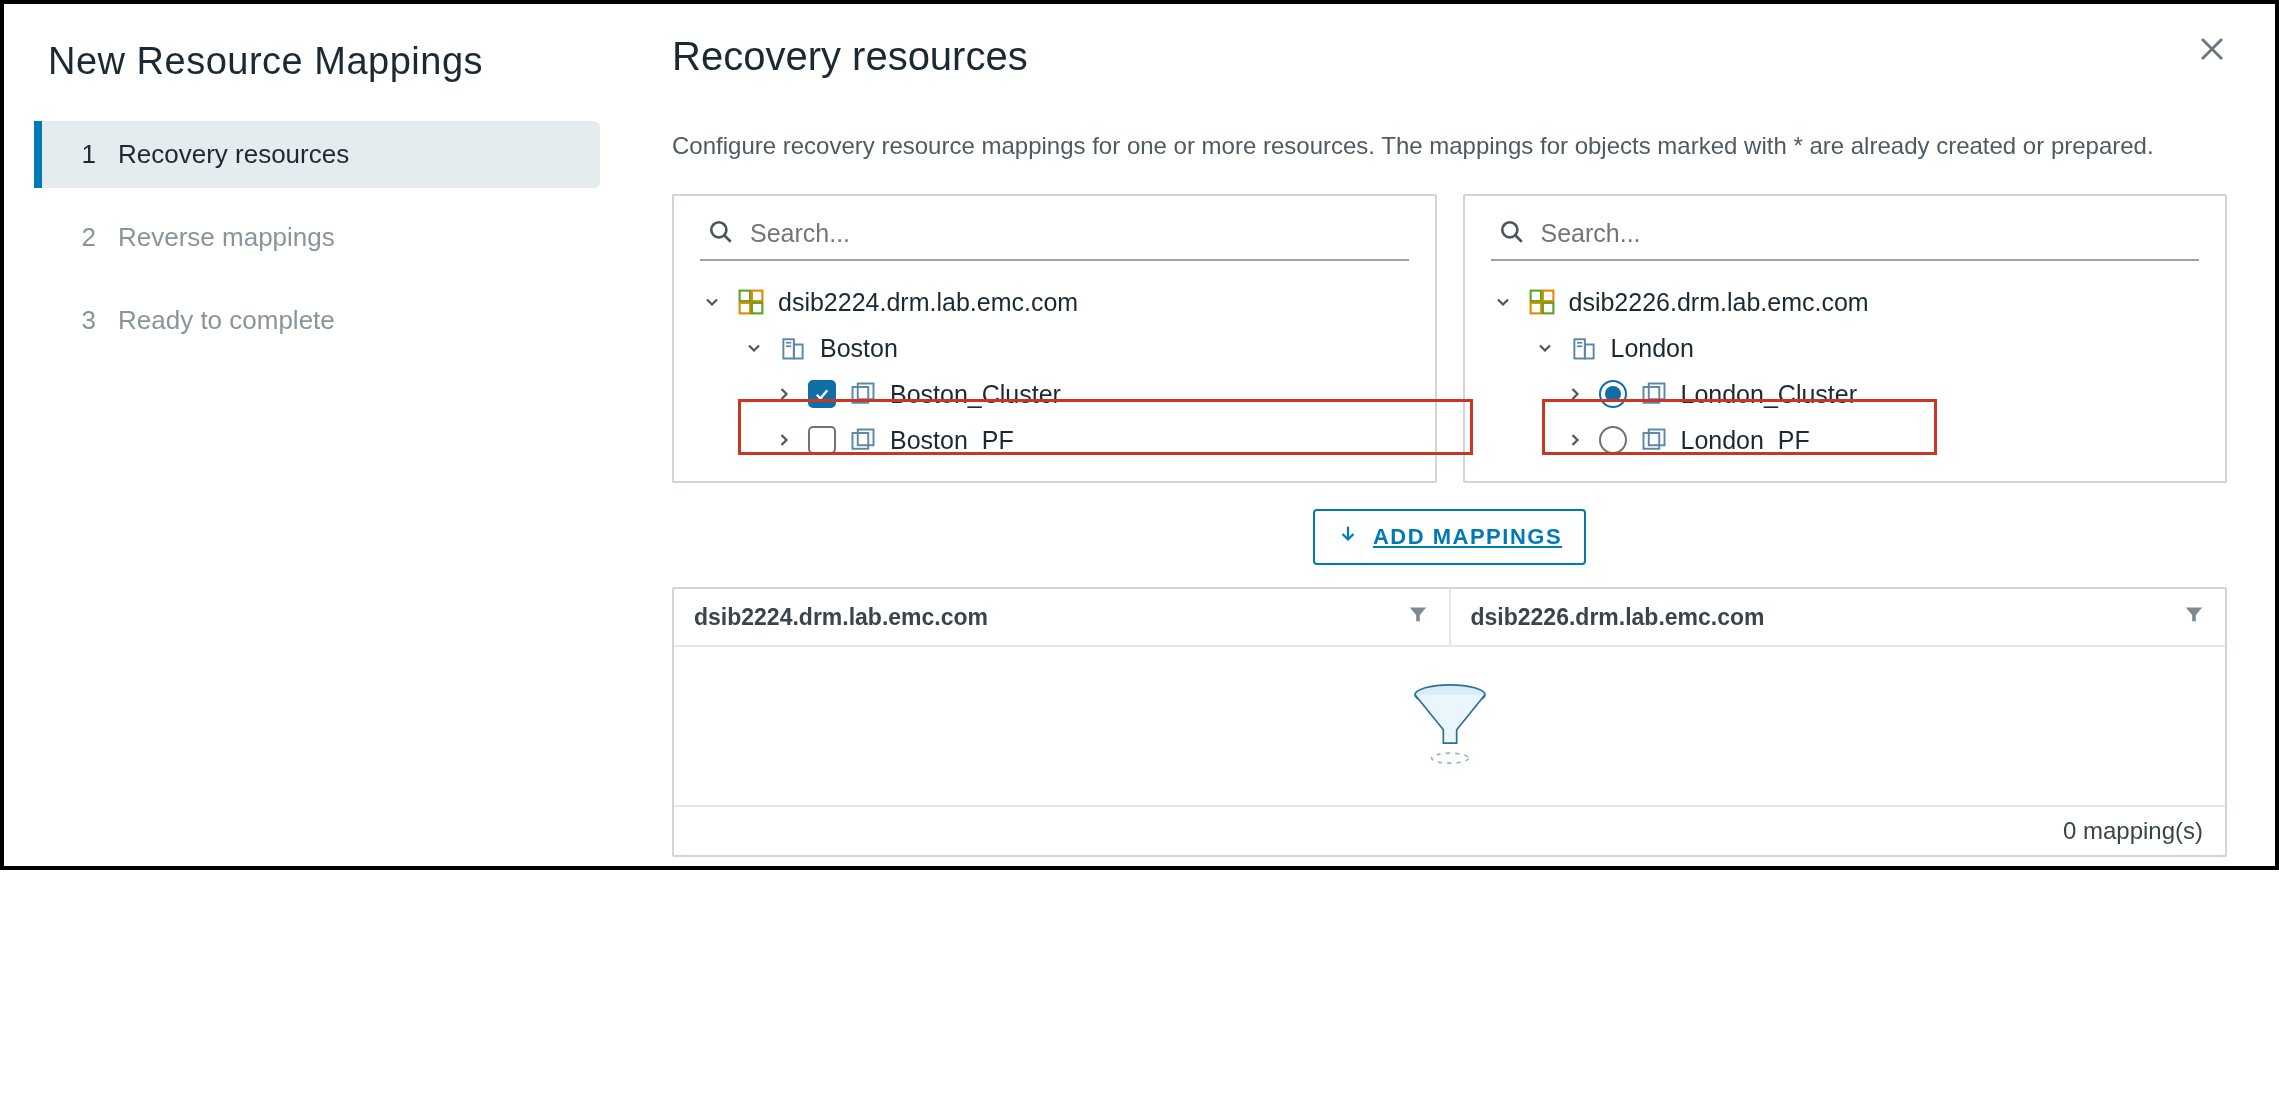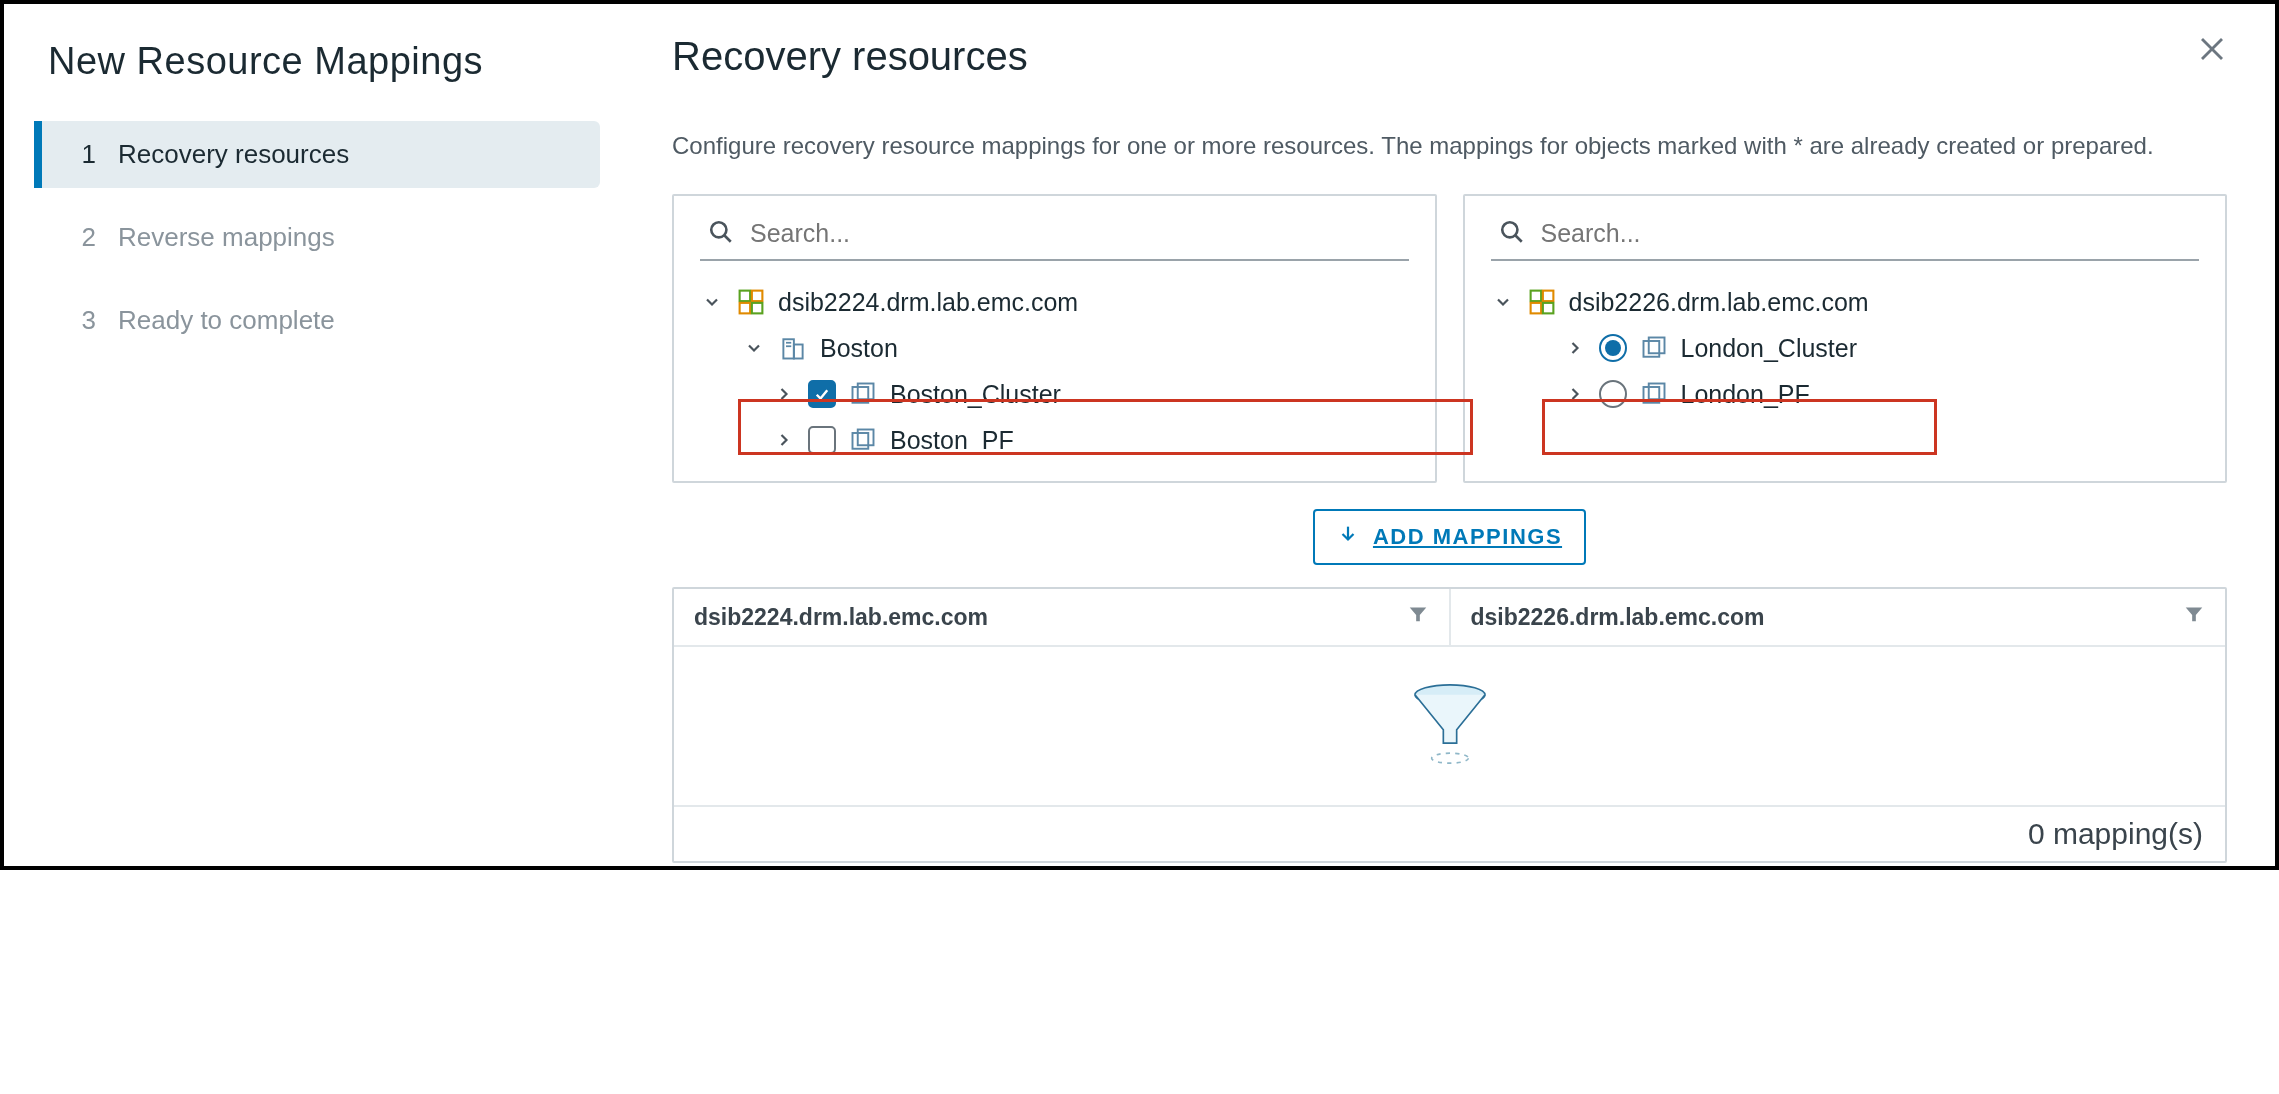--- a/index.html
+++ b/index.html
@@ -91,21 +91,21 @@
   }
   .add-btn svg{width:22px;height:22px;stroke:var(--blue);stroke-width:2.4;fill:none;}
   
   .map-table{border:2px solid var(--border);border-radius:2px;width:100%;}
   .map-head{display:flex;background:#fff;border-bottom:2px solid var(--border-soft);}
   .map-col{flex:1;display:flex;align-items:center;justify-content:space-between;padding:14px 20px;font-size:23px;font-weight:600;color:#3a444c;}
   .map-col + .map-col{border-left:2px solid var(--border-soft);}
   .filter-ic svg{width:22px;height:22px;fill:#7f8a92;}
   .map-body{height:160px;display:flex;align-items:center;justify-content:center;border-bottom:2px solid var(--border-soft);}
   .map-body svg{width:100px;height:92px;}
-  .map-foot{display:flex;justify-content:flex-end;padding:10px 22px;font-size:30px;color:#3a444c;}
+  .map-foot{display:flex;justify-content:flex-end;padding:10px 22px;font-size:24px;color:#3a444c;}
   
   .dlg-foot{margin-top:auto;display:flex;justify-content:flex-end;gap:36px;align-items:center;padding-top:30px;}
   .btn-cancel{color:var(--blue);font-size:22px;letter-spacing:2px;font-weight:600;background:transparent;border:none;padding:16px 24px;cursor:pointer;}
   .btn-next{background:var(--blue);color:#fff;font-size:22px;letter-spacing:2px;font-weight:600;border:none;padding:18px 36px;border-radius:4px;cursor:pointer;}
 </style>
 </head>
 <body>
 
 <div class="dialog">
 
@@ -238,20 +238,36 @@
             <span class="ic">
               <svg viewBox="0 0 32 32">
                   <rect x="3" y="3" width="12" height="12" fill="none" stroke="#5aa220" stroke-width="2.4"></rect>
                   <rect x="17" y="3" width="12" height="12" fill="none" stroke="#e08a00" stroke-width="2.4"></rect>
                   <rect x="3" y="17" width="12" height="12" fill="none" stroke="#e08a00" stroke-width="2.4"></rect>
                   <rect x="17" y="17" width="12" height="12" fill="none" stroke="#5aa220" stroke-width="2.4"></rect>
                 </svg>
             </span>
             <span>dsib2226.drm.lab.emc.com</span>
           </div>
+          <div class="node ind2">
+            <span class="chev">
+                <svg viewBox="0 0 24 24">
+                  <polyline points="6 9 12 15 18 9"></polyline>
+                </svg>
+              </span>
+            <span class="ic">
+              <svg viewBox="0 0 32 32">
+                  <rect x="5" y="6" width="12" height="22" fill="none" stroke="#5b87a6" stroke-width="2.2"></rect>
+                  <rect x="17" y="12" width="10" height="16" fill="none" stroke="#5b87a6" stroke-width="2.2"></rect>
+                  <line x1="8" y1="10" x2="14" y2="10" stroke="#5b87a6" stroke-width="2"></line>
+                  <line x1="8" y1="14" x2="14" y2="14" stroke="#5b87a6" stroke-width="2"></line>
+                </svg>
+            </span>
+            <span>London</span>
+          </div>
           <div class="node ind3">
             <span class="chev">
                 <svg viewBox="0 0 24 24">
                   <polyline points="9 6 15 12 9 18"></polyline>
                 </svg>
               </span>
             <span class="rd sel"></span>
             <span class="ic">
               <svg viewBox="0 0 32 32">
                   <rect x="4" y="8" width="18" height="18" fill="none" stroke="#5b87a6" stroke-width="2.2"></rect>

